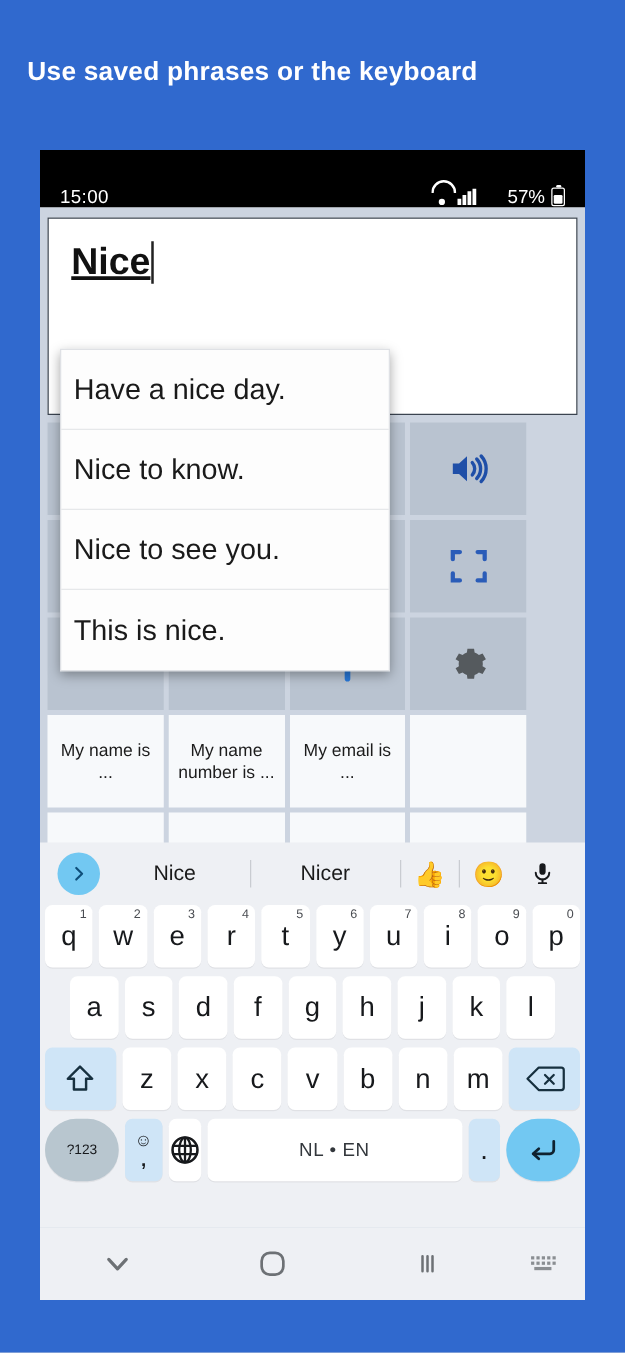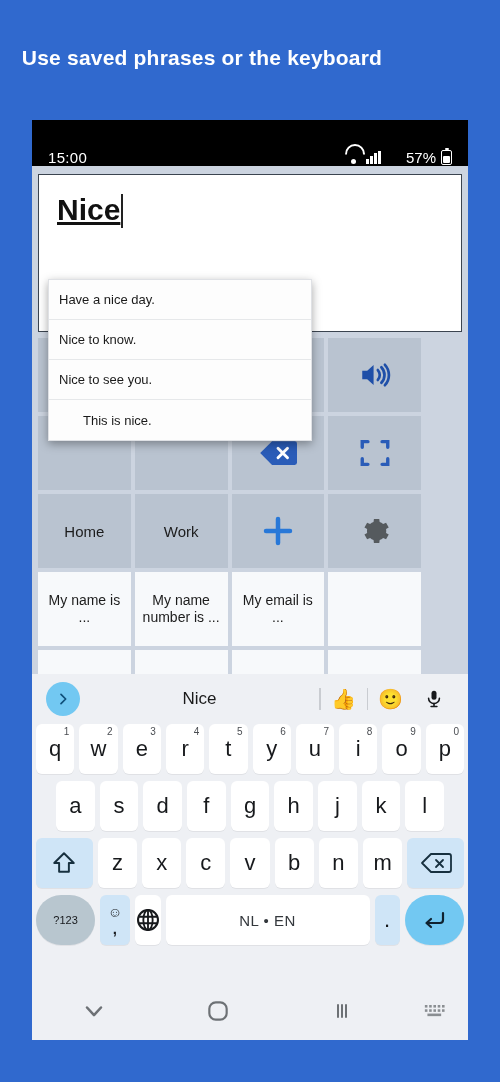--- a/index.html
+++ b/index.html
@@ -86,25 +86,25 @@
   .gkey.sm{ font-size:14px; text-align:center; line-height:1.2; padding:0 4px;}
 
   
   .dropdown{
     position:absolute; left:16px; top:113px; width:264px;
     background:#fdfdfd; z-index:20;
     box-shadow:0 3px 9px rgba(0,0,0,.35);
     border:1px solid #dfe1e5;
   }
   .dropdown .row{
-    height:40px; display:flex; align-items:center;
-    padding:0 16px 0 10px; font-size:13px; color:#1a1a1a;
+    height:64px; display:flex; align-items:center;
+    padding:0 16px 0 10px; font-size:23px; color:#1a1a1a;
     border-bottom:1px solid #e6e8ea;
   }
-  .dropdown .row:last-child{ border-bottom:none;margin-left:24px; }
+  .dropdown .row:last-child{ border-bottom:none; }
 
   
   .keyboard{
     position:absolute; left:0; bottom:58px; width:436px; height:308px;
     background:#eef0f4;
   }
   .sugg{
     height:50px; display:flex; align-items:center; padding:0 14px;
   }
   .sugg .arrow{
@@ -250,20 +250,21 @@
   <div class="keyboard">
 
     <div class="sugg">
       <span class="arrow">
         <svg width="16" height="16" viewBox="0 0 24 24">
           <path d="M9 5 L16 12 L9 19" stroke="#0f4f7a" stroke-width="2.6" fill="none" stroke-linecap="round" stroke-linejoin="round"></path>
         </svg>
       </span>
       <span class="word">Nice</span>
       <span class="divider"></span>
+      <span class="word">Nicer</span>
       <span class="divider"></span>
       <span class="emo">👍</span>
       <span class="divider"></span>
       <span class="emo">🙂</span>
       <span class="mic">
         <svg width="20" height="22" viewBox="0 0 24 24">
           <rect x="9" y="2" width="6" height="11" rx="3" fill="#17191c"></rect>
           <path d="M5.5 11 a6.5 6.5 0 0 0 13 0" stroke="#17191c" stroke-width="1.9" fill="none" stroke-linecap="round"></path>
           <path d="M12 17.5 V21 M8.5 21 H15.5" stroke="#17191c" stroke-width="1.9" stroke-linecap="round"></path>
         </svg>

